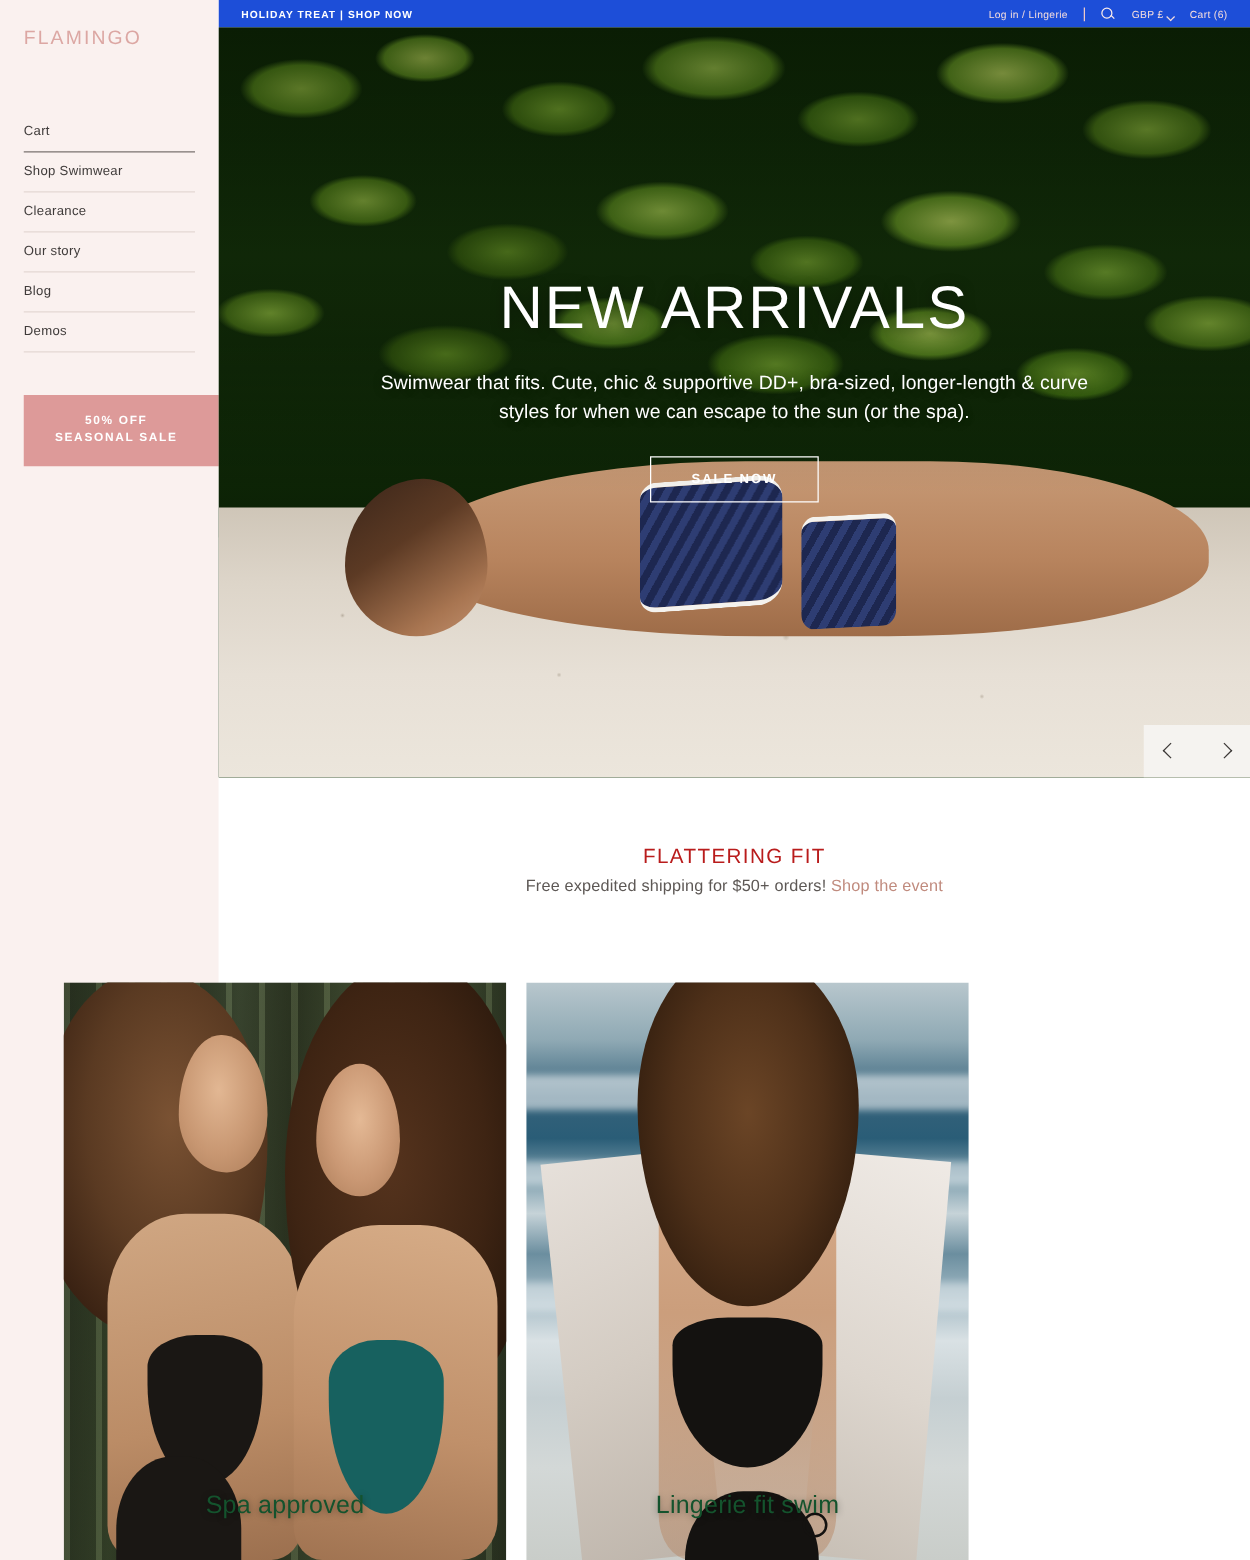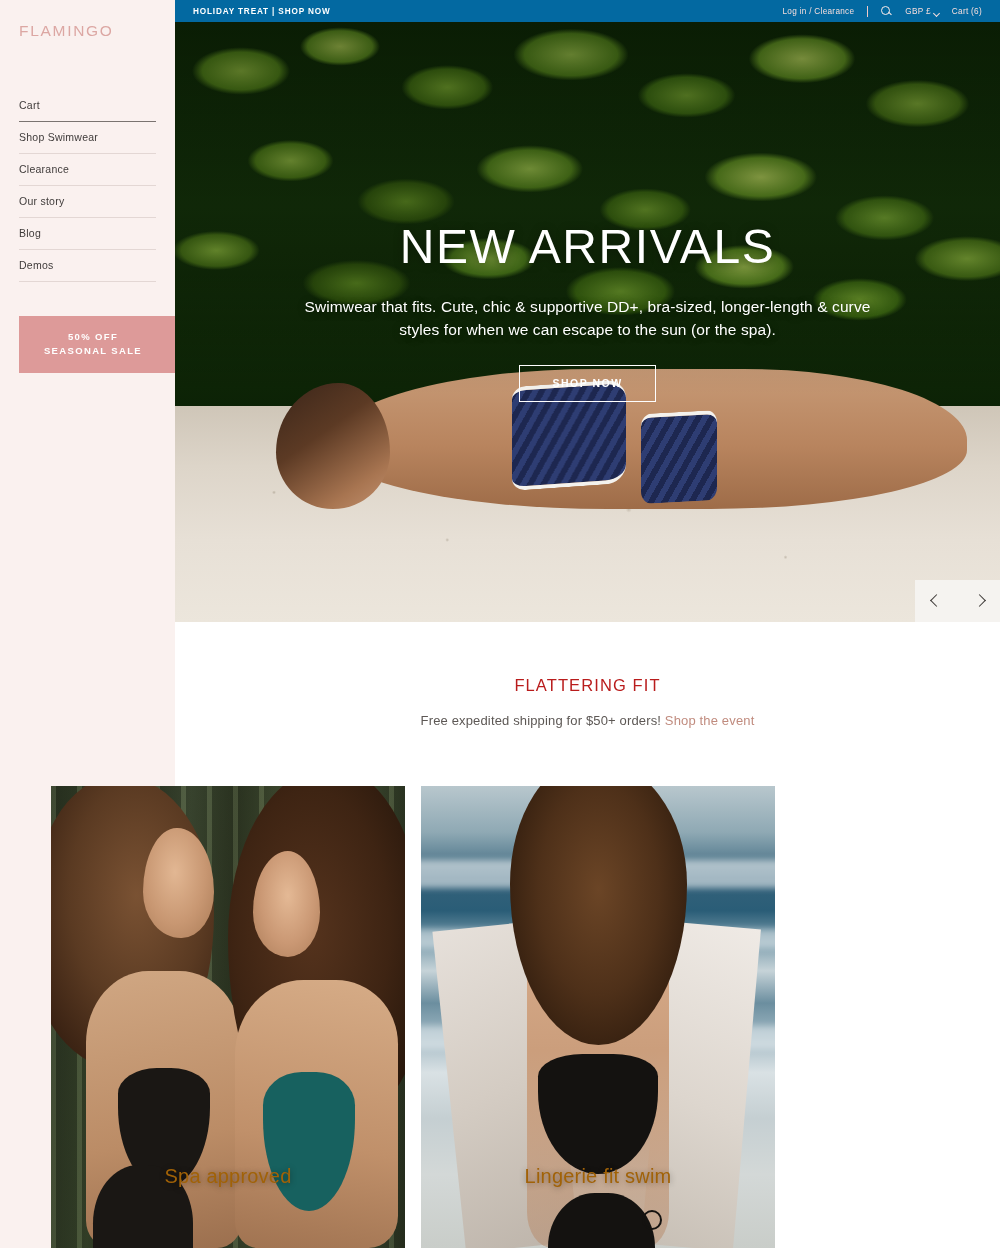--- a/index.html
+++ b/index.html
@@ -59,21 +59,21 @@
   .main {
     position: absolute; left: 175px; top: 0;
     width: 825px; height: 1248px;
     background: #ffffff;
   }
 
   
   .topbar {
     position: relative;
     height: 22px;
-    background: #0369a1;
+    background: #1d4ed8;
     display: flex;
     align-items: center;
     padding: 0 18px;
     color: #ffffff;
   }
   .topbar-promo {
     font-size: 8.2px;
     font-weight: bold;
     letter-spacing: .85px;
     cursor: pointer;
@@ -242,21 +242,21 @@
 
   
   .section-head { text-align: center; padding: 54px 30px 0 30px; }
   .section-title {
     font-size: 16.5px;
     letter-spacing: 1.1px;
     color: #b91c1c;
     font-weight: 400;
   }
   .section-sub {
-    margin-top: 18px;
+    margin-top: 6px;
     font-size: 13px;
     color: #5d5855;
     letter-spacing: .15px;
   }
   .section-sub .link {
     color: #c08b7e;
     cursor: pointer;
     text-decoration: none;
   }
 
@@ -394,25 +394,25 @@
   .tile-b .strap {
     position: absolute; right: 32%; bottom: 4%;
     width: 20px; height: 20px;
     border: 2.5px solid #141210;
     border-radius: 50%;
   }
 
   .tile-caption {
     position: absolute; left: 0; right: 0; bottom: 0;
     text-align: center;
-    color: #a16207;
+    color: #14532d;
     font-size: 20px;
     font-weight: 300;
     letter-spacing: .2px;
-    padding-bottom: 60px;
+    padding-bottom: 32px;
     text-shadow: 0 1px 6px rgba(0,0,0,.4);
   }
 </style>
 </head>
 <body>
 
 <div class="page">
 
   <aside class="sidebar">
     <div class="brand">FLAMINGO</div>
@@ -430,21 +430,21 @@
       <span>50% OFF</span><br>
       <span>SEASONAL SALE</span>
     </button>
   </aside>
 
   <main class="main">
 
     <div class="topbar">
       <span class="topbar-promo">HOLIDAY TREAT | SHOP NOW</span>
       <div class="topbar-right">
-        <span>Log in / Clearance</span>
+        <span>Log in / Lingerie</span>
         <span class="topbar-sep"></span>
         <span class="mag"></span>
         <span class="cur">
           <span>GBP £</span>
           <i class="chev-d"></i>
         </span>
         <span>Cart (6)</span>
       </div>
     </div>
 
@@ -457,21 +457,21 @@
           <div class="suit-top"></div>
           <div class="suit-bot"></div>
           <div class="model-head"></div>
         </div>
       </div>
       <div class="hero-shade"></div>
 
       <div class="hero-content">
         <h1 class="hero-title">NEW ARRIVALS</h1>
         <p class="hero-sub">Swimwear that fits. Cute, chic &amp; supportive DD+, bra-sized, longer-length &amp; curve styles for when we can escape to the sun (or the spa).</p>
-        <button class="hero-btn">SHOP NOW</button>
+        <button class="hero-btn">SALE NOW</button>
       </div>
 
       <div class="carousel-nav">
         <span class="car-arrow car-prev"></span>
         <span class="car-arrow car-next"></span>
       </div>
     </section>
 
     <div class="section-head">
       <h2 class="section-title">FLATTERING FIT</h2>

